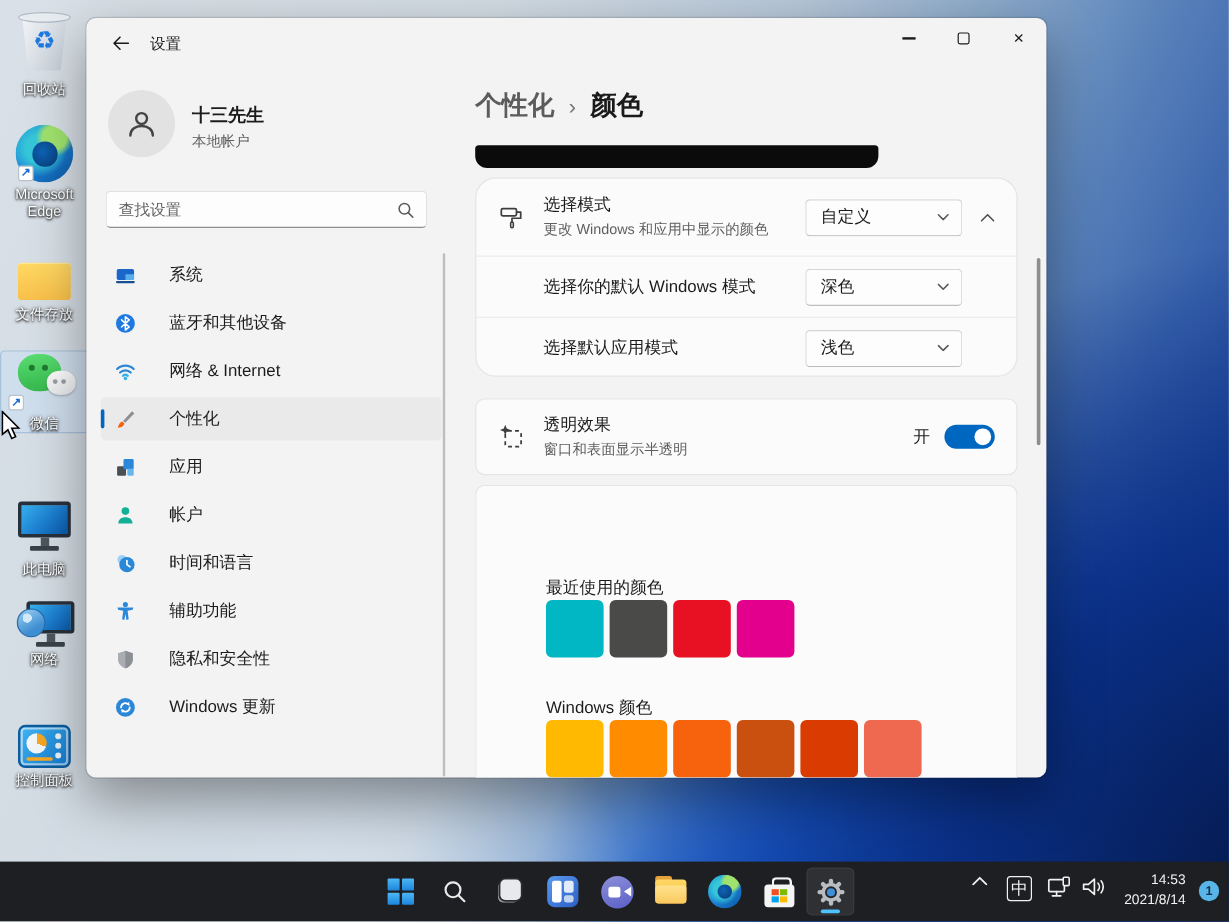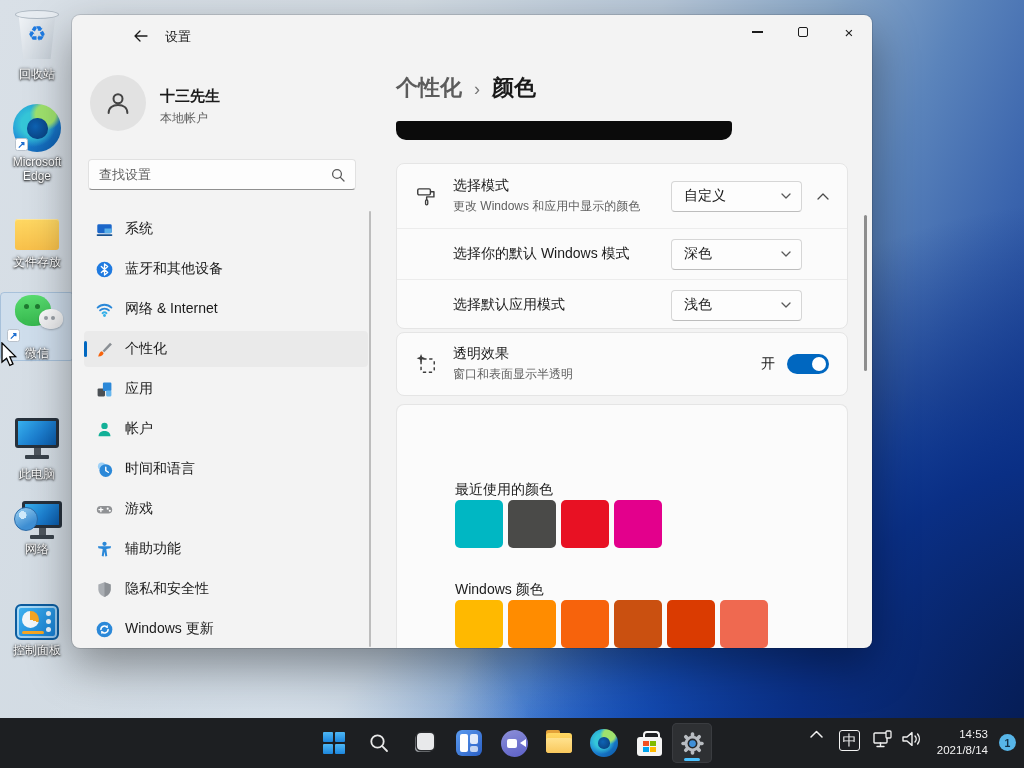--- a/index.html
+++ b/index.html
@@ -66,21 +66,21 @@
   .cp-pie { position:absolute; left:5px; top:5px; width:17px; height:17px; border-radius:50%;
      background:conic-gradient(#f6a623 0 110deg, #f3f6f9 110deg 360deg); }
   .cp-dot { position:absolute; right:6px; width:5px; height:5px; border-radius:50%; background:#eaf3fa; }
   .cp-bar { position:absolute; left:5px; bottom:4px; width:22px; height:3px; background:#f6a623; border-radius:2px;}
 
   .cursor { position:absolute; left:0px; top:342px; z-index:60; }
 
   
   .win { position:absolute; left:72px; top:15px; width:800px; height:633px; background:#f3f3f3;
          border-radius:8px; box-shadow:0 18px 45px rgba(0,0,0,.38), 0 0 0 1px rgba(0,0,0,.12); overflow:hidden; }
-  .titlebar { position:absolute; left:0; top:0; right:0; height:42px;margin-left:40px; }
+  .titlebar { position:absolute; left:0; top:0; right:0; height:42px; }
   .back-btn { position:absolute; left:12px; top:8px; width:32px; height:26px; border-radius:4px;
               display:flex; align-items:center; justify-content:center; color:#1b1b1b; font-size:15px; }
   .win-title { position:absolute; left:53px; top:13px; font-size:13px; color:#1b1b1b; }
   .wc { position:absolute; top:0; width:46px; height:34px; display:flex; align-items:center; justify-content:center; }
   .wc-min { right:92px; } .wc-max { right:46px; } .wc-close { right:0; }
   .wc .bar { width:11px; height:1.5px; background:#1b1b1b; }
   .wc .sq  { width:10px; height:10px; border:1.2px solid #1b1b1b; border-radius:2px; }
   .wc .x   { font-size:15px; color:#1b1b1b; line-height:1; }
 
   
@@ -89,38 +89,38 @@
   .p-name { position:absolute; left:88px; top:72px; font-size:15px; font-weight:700; color:#1b1b1b; }
   .p-type { position:absolute; left:88px; top:95px; font-size:12px; color:#5f5f5f; }
   .searchbox { position:absolute; left:16px; top:144px; width:268px; height:31px; background:#fdfdfd;
                border:1px solid #e1e1e1; border-bottom:1px solid #8f8f8f; border-radius:4px; display:flex; align-items:center; }
   .searchbox input { flex:1; border:0; outline:0; background:transparent; font-size:13px; color:#1b1b1b;
                      padding:0 10px; font-family:inherit; }
   .searchbox input::placeholder { color:#616161; }
   .search-glyph { margin-right:10px; display:flex; }
 
   .nav { position:absolute; left:12px; top:196px; width:284px; }
-  .navitem { position:relative; display:flex; align-items:center; gap:12px; height:36px; margin-bottom:4px;
+  .navitem { position:relative; display:flex; align-items:center; gap:28px; height:36px; margin-bottom:4px;
              padding:0 12px; border-radius:4px; font-size:14px; color:#1b1b1b; }
   .navitem.selected { background:#eaeaea; }
   .navitem.selected:before { content:''; position:absolute; left:0; top:10px; width:3px; height:16px;
              background:#0067c0; border-radius:2px; }
   .nicon { width:17px; height:17px; flex:0 0 17px; display:flex; }
   .side-scroll { position:absolute; left:297px; top:196px; width:2px; height:436px; background:#bdbdbd; border-radius:1px; }
 
   
   .crumb { position:absolute; left:324px; top:58px; font-size:22px; font-weight:600; color:#1a1a1a;
            display:flex; align-items:center; gap:12px; }
   .crumb .parent { color:#5c5c5c; }
   .crumb .sep { color:#757575; font-size:18px; font-weight:400; padding-top:2px; }
   .preview-sliver { position:absolute; left:324px; top:106px; width:336px; height:19px; background:#0b0b0b;
            border-radius:3px 3px 10px 10px; }
 
   .card { position:absolute; left:324px; width:452px; background:#fbfbfb; border:1px solid #e5e5e5; border-radius:8px; }
-  .card-mode { top:148px; height:166px; }
+  .card-mode { top:133px; height:166px;border-radius:17px; }
   .card-trans { top:317px; height:64px; }
   .card-accent { top:389px; height:260px; border-radius:8px 8px 0 0; border-bottom:none; }
 
   .row { position:relative; display:flex; align-items:center; }
   .row-sep { border-top:1px solid #ececec; }
   .row-icon { position:absolute; left:18px; width:22px; height:22px; display:flex; }
   .row-texts { position:absolute; left:56px; display:flex; flex-direction:column; gap:3px; }
   .row-title { font-size:14px; color:#1b1b1b; }
   .row-sub { font-size:12px; color:#5f5f5f; }
   .row-label { position:absolute; left:56px; font-size:14px; color:#1b1b1b; }
@@ -364,31 +364,20 @@
     </div>
     <div class="navitem">
       <span class="nicon">
           <svg viewBox="0 0 16 16" width="17" height="17">
             <circle cx="5.4" cy="5" r="3.6" fill="#9fd1f7"></circle>
             <circle cx="9.2" cy="9" r="6" fill="#2b88d8"></circle>
             <path d="M9.2 5.8 V9 l2.4 1.6" fill="none" stroke="#fff" stroke-width="1.3" stroke-linecap="round"></path>
           </svg>
         </span>
       <span>时间和语言</span>
-    </div>
-    <div class="navitem">
-      <span class="nicon">
-          <svg viewBox="0 0 16 16" width="17" height="17">
-            <rect x="0.8" y="4.6" width="14.4" height="7.2" rx="3.6" fill="#8f9194"></rect>
-            <path d="M4.6 6.4 v3.6 M2.8 8.2 h3.6" stroke="#fff" stroke-width="1.2" stroke-linecap="round"></path>
-            <circle cx="11" cy="7.2" r="1" fill="#fff"></circle>
-            <circle cx="13" cy="9.2" r="1" fill="#fff"></circle>
-          </svg>
-        </span>
-      <span>游戏</span>
     </div>
     <div class="navitem">
       <span class="nicon">
           <svg viewBox="0 0 16 16" width="17" height="17">
             <circle cx="8" cy="2.6" r="2" fill="#2b88d8"></circle>
             <path d="M1.8 5 h12.4 l-.5 1.8 -4 .7 .9 6.6 -1.8.6 -.8-4.6 -.8 4.6 -1.8-.6 .9-6.6 -4-.7z" fill="#2b88d8"></path>
           </svg>
         </span>
       <span>辅助功能</span>
     </div>

